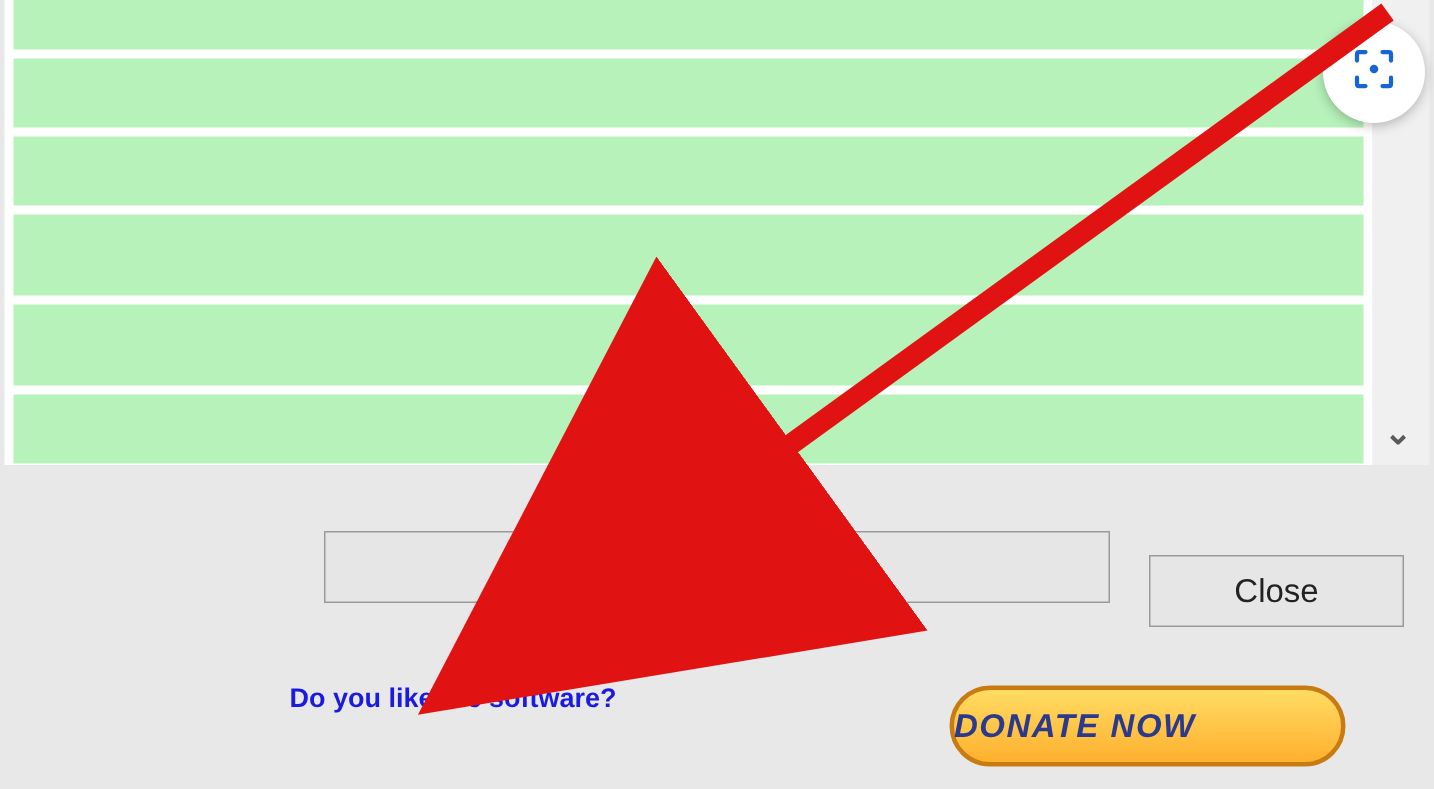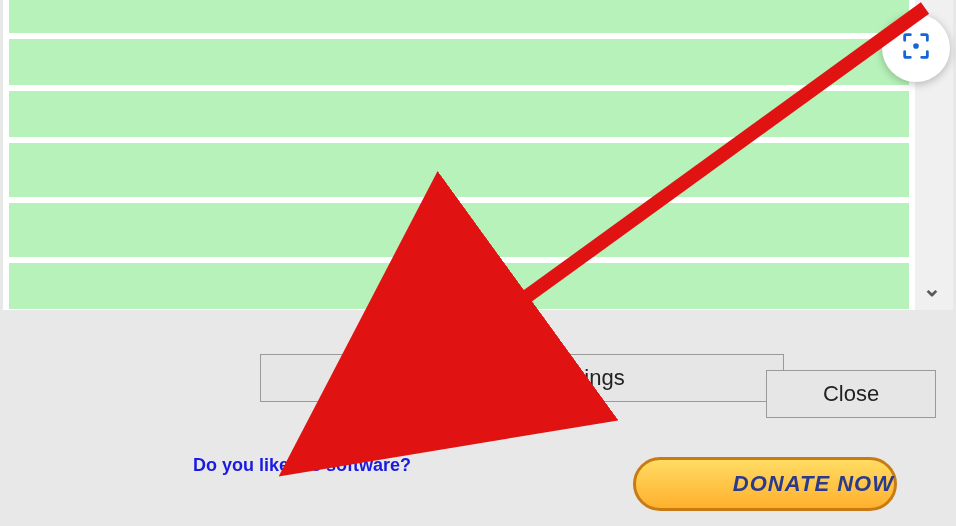--- a/index.html
+++ b/index.html
@@ -70,21 +70,20 @@
     box-sizing: border-box;
     font-size: 22px;
     color: #222;
     text-align: center;
     line-height: 46px;
     cursor: pointer;
   }
   .btn-set {
     left: 216px;
     width: 524px;
-    margin-left: 44px;
   }
   .btn-close {
     left: 766px;
     width: 170px;
     margin-top: 16px;
   }
   
   .donate-text {
     position: absolute;
     left: 193px;
@@ -99,21 +98,21 @@
   .donate-btn {
     position: absolute;
     left: 633px;
     top: 457px;
     width: 264px;
     height: 54px;
     background: linear-gradient(#ffdc63, #ffb02e);
     border: 3px solid #c97b13;
     border-radius: 32px;
     box-sizing: border-box;
-    text-align: right;
+    text-align: left;
     line-height: 48px;
     font-family: Arial, sans-serif;
     font-weight: 900;
     font-size: 22px;
     letter-spacing: 1px;
     color: #2b3a8c;
     font-style: italic;
     cursor: pointer;
   }
   

